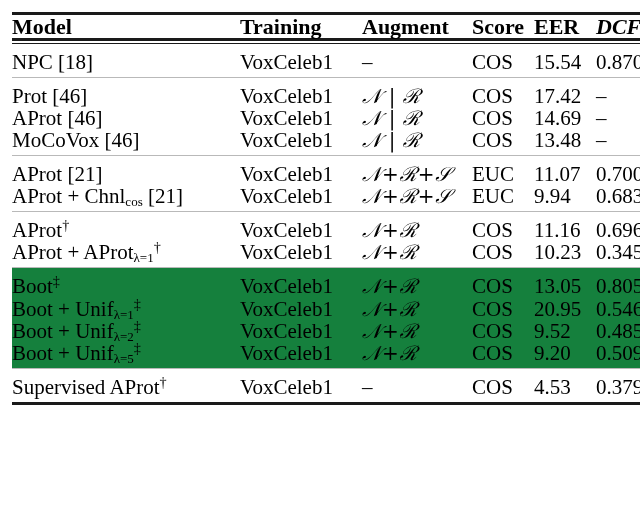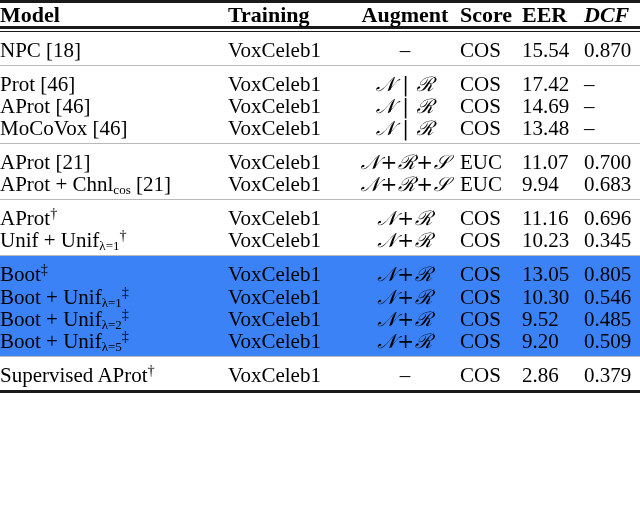--- a/index.html
+++ b/index.html
@@ -10,21 +10,21 @@
   body {
     width: 640px;
     height: 523px;
     overflow: hidden;
     font-family: "Liberation Serif", "DejaVu Serif", serif;
     color: #000000;
   }
   #results-table-wrap {
     width: 611px;
     box-sizing: border-box;
-    padding: 0;
+    padding: 12px;
   }
   table.results {
     width: 640px;
     border-collapse: collapse;
     table-layout: fixed;
     font-size: 21px;
     line-height: 1.05;
   }
   table.results col.c-model    { width: 228px; }
   table.results col.c-training { width: 122px; }
@@ -42,21 +42,21 @@
   }
   
   thead th {
     font-weight: bold;
     font-size: 22px;
     padding-top: 8px;
     padding-bottom: 7px;
   }
   th.al, td.al { text-align: left; }
   th.ar, td.ar { text-align: left; }
-  th.ac, td.ac { text-align: center; }
+  th.ac, td.ac { text-align: left; }
 
   td.cell, th.cell { padding-left: 2px; padding-right: 3px; }
   td.c-model  { padding-left: 4px; margin-left: 43px; }
   td.c-dcf    { padding-right: 4px; }
   th.c-dcf    { padding-right: 4px; font-style: italic; }
   th.c-model  { padding-left: 4px; }
 
   tbody td {
     padding-top: 4px;
     padding-bottom: 4px;
@@ -64,21 +64,21 @@
   
   tr.rule-top td      { border-top: 3px solid #1a1a1a; padding: 0; height: 0; font-size:0; line-height:0; }
   tr.rule-double td   { border-top: 3px solid #1a1a1a; border-bottom: 1.3px solid #1a1a1a;
                         padding: 0; height: 2px; font-size:0; line-height:0; }
   tr.rule-thin td     { border-top: 1.4px solid #b9b9b9; padding: 0; height: 0; font-size:0; line-height:0; }
   tr.rule-bottom td   { border-top: 3px solid #1a1a1a; padding: 0; height: 0; font-size:0; line-height:0; }
 
   tr.spacer-sm td { height: 7px; padding:0; font-size:0; line-height:0; }
   tr.spacer-xs td { height: 4px; padding:0; font-size:0; line-height:0; }
 
-  tr.highlight td { background: #3b82f6; }
+  tr.highlight td { background: #15803d; }
 
   .b { font-weight: normal; }
   .cal {
     font-family: "DejaVu Serif", "Liberation Serif", serif;
     font-style: italic;
     font-size: 20px;
     letter-spacing: 0.3px;
     margin-top: 32px;
   }
   .cal .op { font-style: normal; padding: 0 0.5px; }
@@ -204,21 +204,21 @@
         </tr>
         <tr>
           <td class="cell al c-model"><span>AProt</span><sup>†</sup></td>
           <td class="cell al">VoxCeleb1</td>
           <td class="cell ac"><span class="cal"><i>𝒩</i><span class="op">+</span><i>ℛ</i></span></td>
           <td class="cell ar">COS</td>
           <td class="cell ar">11.16</td>
           <td class="cell ar c-dcf">0.696</td>
         </tr>
         <tr>
-          <td class="cell al c-model"><span>Unif + Unif</span><sub>λ=1</sub><sup>†</sup></td>
+          <td class="cell al c-model"><span>AProt + AProt</span><sub>λ=1</sub><sup>†</sup></td>
           <td class="cell al">VoxCeleb1</td>
           <td class="cell ac"><span class="cal"><i>𝒩</i><span class="op">+</span><i>ℛ</i></span></td>
           <td class="cell ar">COS</td>
           <td class="cell ar">10.23</td>
           <td class="cell ar c-dcf">0.345</td>
         </tr>
         <tr class="spacer-xs">
           <td colspan="6"></td>
         </tr>
         <tr class="rule-thin">
@@ -233,21 +233,21 @@
           <td class="cell ac"><span class="cal"><i>𝒩</i><span class="op">+</span><i>ℛ</i></span></td>
           <td class="cell ar">COS</td>
           <td class="cell ar">13.05</td>
           <td class="cell ar c-dcf">0.805</td>
         </tr>
         <tr class="highlight">
           <td class="cell al c-model"><span>Boot + Unif</span><sub>λ=1</sub><sup>‡</sup></td>
           <td class="cell al">VoxCeleb1</td>
           <td class="cell ac"><span class="cal"><i>𝒩</i><span class="op">+</span><i>ℛ</i></span></td>
           <td class="cell ar">COS</td>
-          <td class="cell ar">10.30</td>
+          <td class="cell ar">20.95</td>
           <td class="cell ar c-dcf">0.546</td>
         </tr>
         <tr class="highlight">
           <td class="cell al c-model"><span>Boot + Unif</span><sub>λ=2</sub><sup>‡</sup></td>
           <td class="cell al">VoxCeleb1</td>
           <td class="cell ac"><span class="cal"><i>𝒩</i><span class="op">+</span><i>ℛ</i></span></td>
           <td class="cell ar">COS</td>
           <td class="cell ar">9.52</td>
           <td class="cell ar c-dcf b">0.485</td>
         </tr>
@@ -266,21 +266,21 @@
           <td colspan="6"></td>
         </tr>
         <tr class="spacer-sm">
           <td colspan="6"></td>
         </tr>
         <tr>
           <td class="cell al c-model"><span>Supervised AProt</span><sup>†</sup></td>
           <td class="cell al">VoxCeleb1</td>
           <td class="cell ac"><span class="dash">–</span></td>
           <td class="cell ar">COS</td>
-          <td class="cell ar">2.86</td>
+          <td class="cell ar">4.53</td>
           <td class="cell ar c-dcf">0.379</td>
         </tr>
         <tr class="spacer-xs">
           <td colspan="6"></td>
         </tr>
       </tbody>
     <tfoot>
       <tr class="rule-bottom">
           <td colspan="6"></td>
         </tr>

